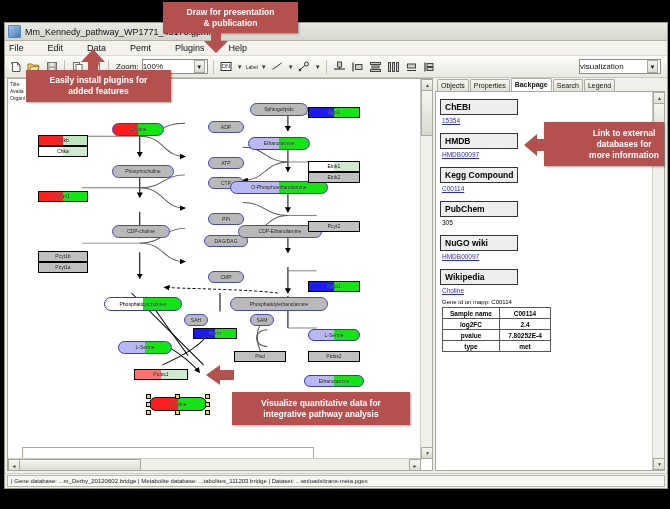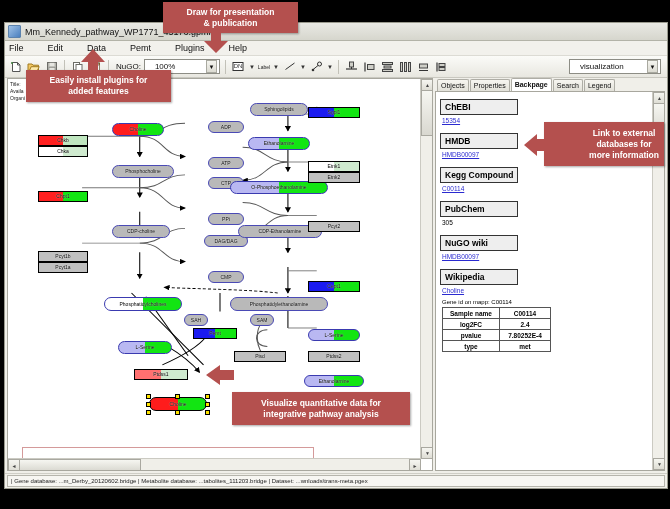--- a/index.html
+++ b/index.html
@@ -18,21 +18,21 @@
   .menubar{height:14px;background:#f2f1ec;border-bottom:1px solid #dcdbd4;display:flex;align-items:center;
            padding-left:4px;gap:24px;}
   .menubar span{font-size:9px;color:#111;}
 
   .toolbar{height:21px;background:linear-gradient(#fbfbf8,#e8e7e0);border-bottom:1px solid #c9c8c0;
            display:flex;align-items:center;padding:0 3px;gap:3px;position:relative;}
   .tb-btn{width:15px;height:15px;display:flex;align-items:center;justify-content:center;}
   .tb-sep{width:1px;height:14px;background:#c2c1b8;margin:0 2px;}
   .zoomlbl{font-size:8px;color:#111;margin-left:2px;}
   .combo{height:13px;border:1px solid #8d8d85;background:#fff;display:flex;align-items:center;
-         justify-content:space-between;padding:0 2px 0 10px;font-size:8px;color:#111;}
+         justify-content:space-between;padding:0 2px 0 0;font-size:8px;color:#111;}
   .combo .arw{width:9px;height:11px;background:linear-gradient(#f4f4ef,#dcdbd2);border:1px solid #a9a9a0;
               display:flex;align-items:center;justify-content:center;font-size:6px;line-height:1;}
   .mini-arw{font-size:6px;color:#333;}
 
   
   .body-area{position:absolute;left:0;top:53px;right:0;bottom:15px;display:flex;}
   .canvas-wrap{position:relative;flex:0 0 424px;background:#fff;border:1px solid #a8a79e;margin:2px;overflow:hidden;}
   .canvas{position:absolute;inset:0;background:#fff;}
   .vscroll{position:absolute;right:0;top:0;width:11px;bottom:11px;background:#f0efe9;border-left:1px solid #cbcac2;}
   .hscroll{position:absolute;left:0;bottom:0;height:11px;right:11px;background:#f0efe9;border-top:1px solid #cbcac2;}
@@ -146,21 +146,21 @@
           </svg>
       </div>
       <div class="tb-btn">
         <svg width="12" height="12" viewBox="0 0 12 12">
             <rect x="2" y="2" width="7.5" height="9" fill="#d9b98b" stroke="#7a5d2e"></rect>
             <rect x="3.5" y="1" width="4.5" height="2.2" fill="#c9c9c3" stroke="#70706a"></rect>
             <rect x="3.2" y="4.2" width="6" height="5.5" fill="#fff" stroke="#8a8a84" stroke-width=".6"></rect>
           </svg>
       </div>
       <div class="tb-sep"></div>
-      <span class="zoomlbl">NuGO:</span>
+      <span class="zoomlbl">Zoom:</span>
       <div class="combo" style="width:62px;">
         <span>100%</span>
         <span class="arw">▼</span>
       </div>
       <div class="tb-sep"></div>
 
       <div class="tb-btn">
         <svg width="12" height="11" viewBox="0 0 12 11">
             <rect x="1" y="1.5" width="10" height="8" fill="#fff" stroke="#333"></rect>
             <text x="6" y="7" font-size="6" text-anchor="middle" fill="#333" font-family="Liberation Sans">DN</text>

